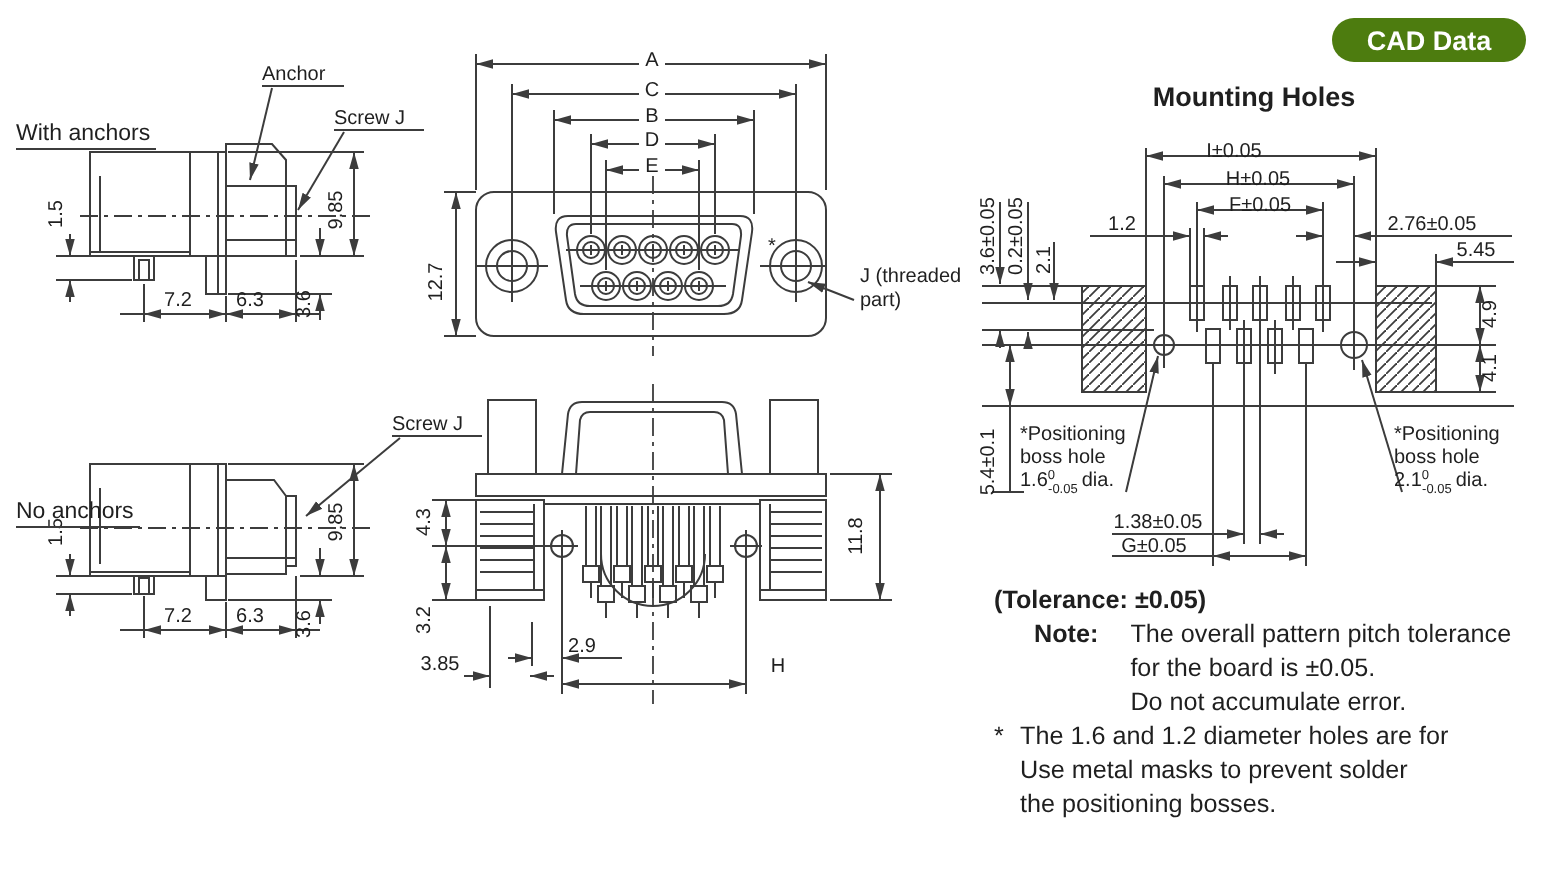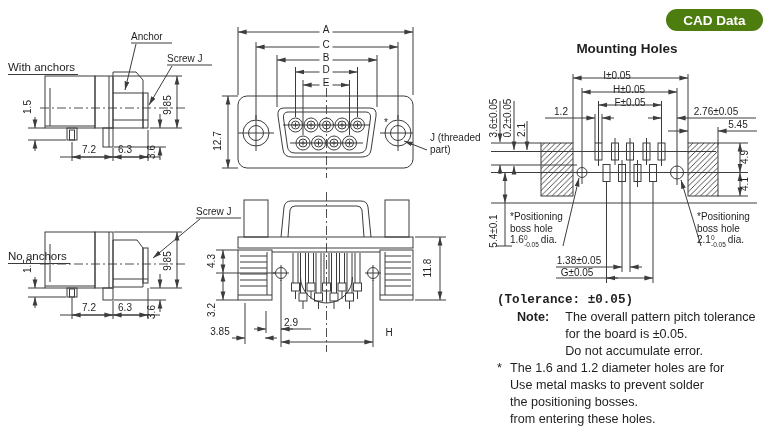--- a/index.html
+++ b/index.html
@@ -10,21 +10,21 @@
   svg .ln{stroke:#3c3c3c;stroke-width:1;fill:none;}
   svg .cl{stroke:#3c3c3c;stroke-width:0.9;fill:none;stroke-dasharray:9 3 2 3;}
   svg .wbg{fill:#ffffff;stroke:none;}
   .sec-label{position:absolute;font-size:11.5px;border-bottom:1px solid #3c3c3c;padding:0 3px 1px 0;margin-top:44px;}
   .badge{position:absolute;left:666px;top:9px;width:97px;height:22px;background:#4d7c0f;color:#ffffff;
          border-radius:11px;display:flex;align-items:center;justify-content:center;
          font-size:13.5px;font-weight:bold;}
   .mh-title{position:absolute;left:549px;top:41px;width:156px;text-align:center;
             font-size:13.5px;font-weight:bold;}
   .notes{position:absolute;left:497px;top:292px;width:272px;font-size:12.6px;line-height:17px;}
-  .notes .t{font-weight:bold;font-family:Liberation Mono, monospace;}
+  .notes .t{font-weight:bold;}
   .notes .row{display:flex;align-items:flex-start;}
   .notes .lbl{font-weight:bold;margin-right:16px;white-space:nowrap;padding-left:20px;}
   .notes .star{width:13px;font-weight:normal;}
 </style>
 </head>
 <body>
 
 <div class="stage">
 
 <svg width="771" height="440" viewBox="0 0 771 440">
@@ -484,18 +484,17 @@
       <div>for the board is ±0.05.</div>
       <div>Do not accumulate error.</div>
     </div>
   </div>
   <div class="row">
     <span class="star">*</span>
     <div>
       <div>The 1.6 and 1.2 diameter holes are for</div>
       <div>Use metal masks to prevent solder</div>
       <div>the positioning bosses.</div>
-      <div>from entering these holes.</div>
     </div>
   </div>
 </div>
 
 </div>
 
 </body></html>

